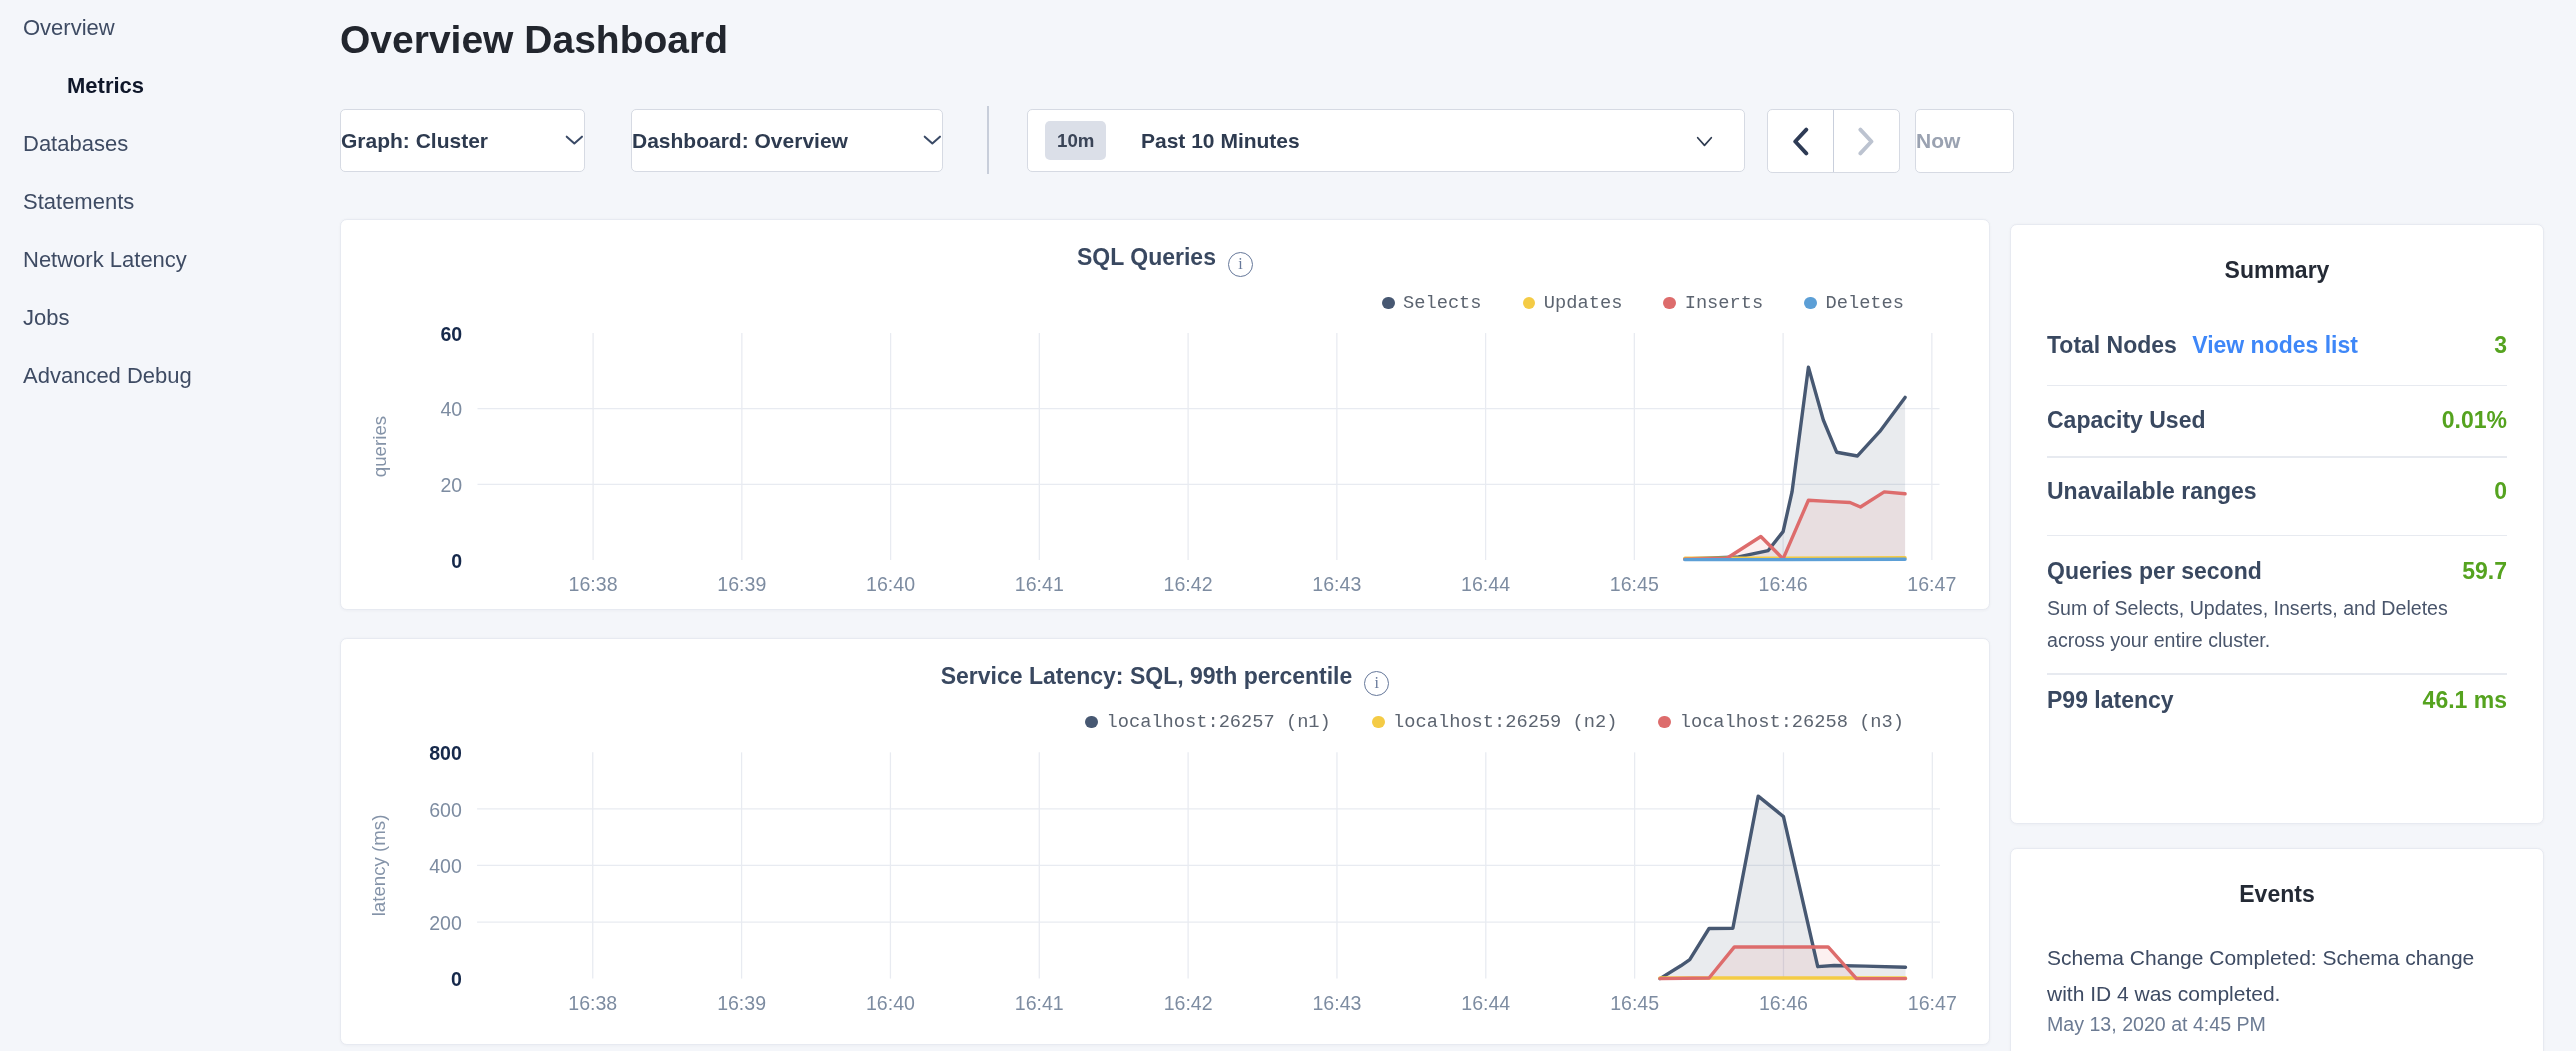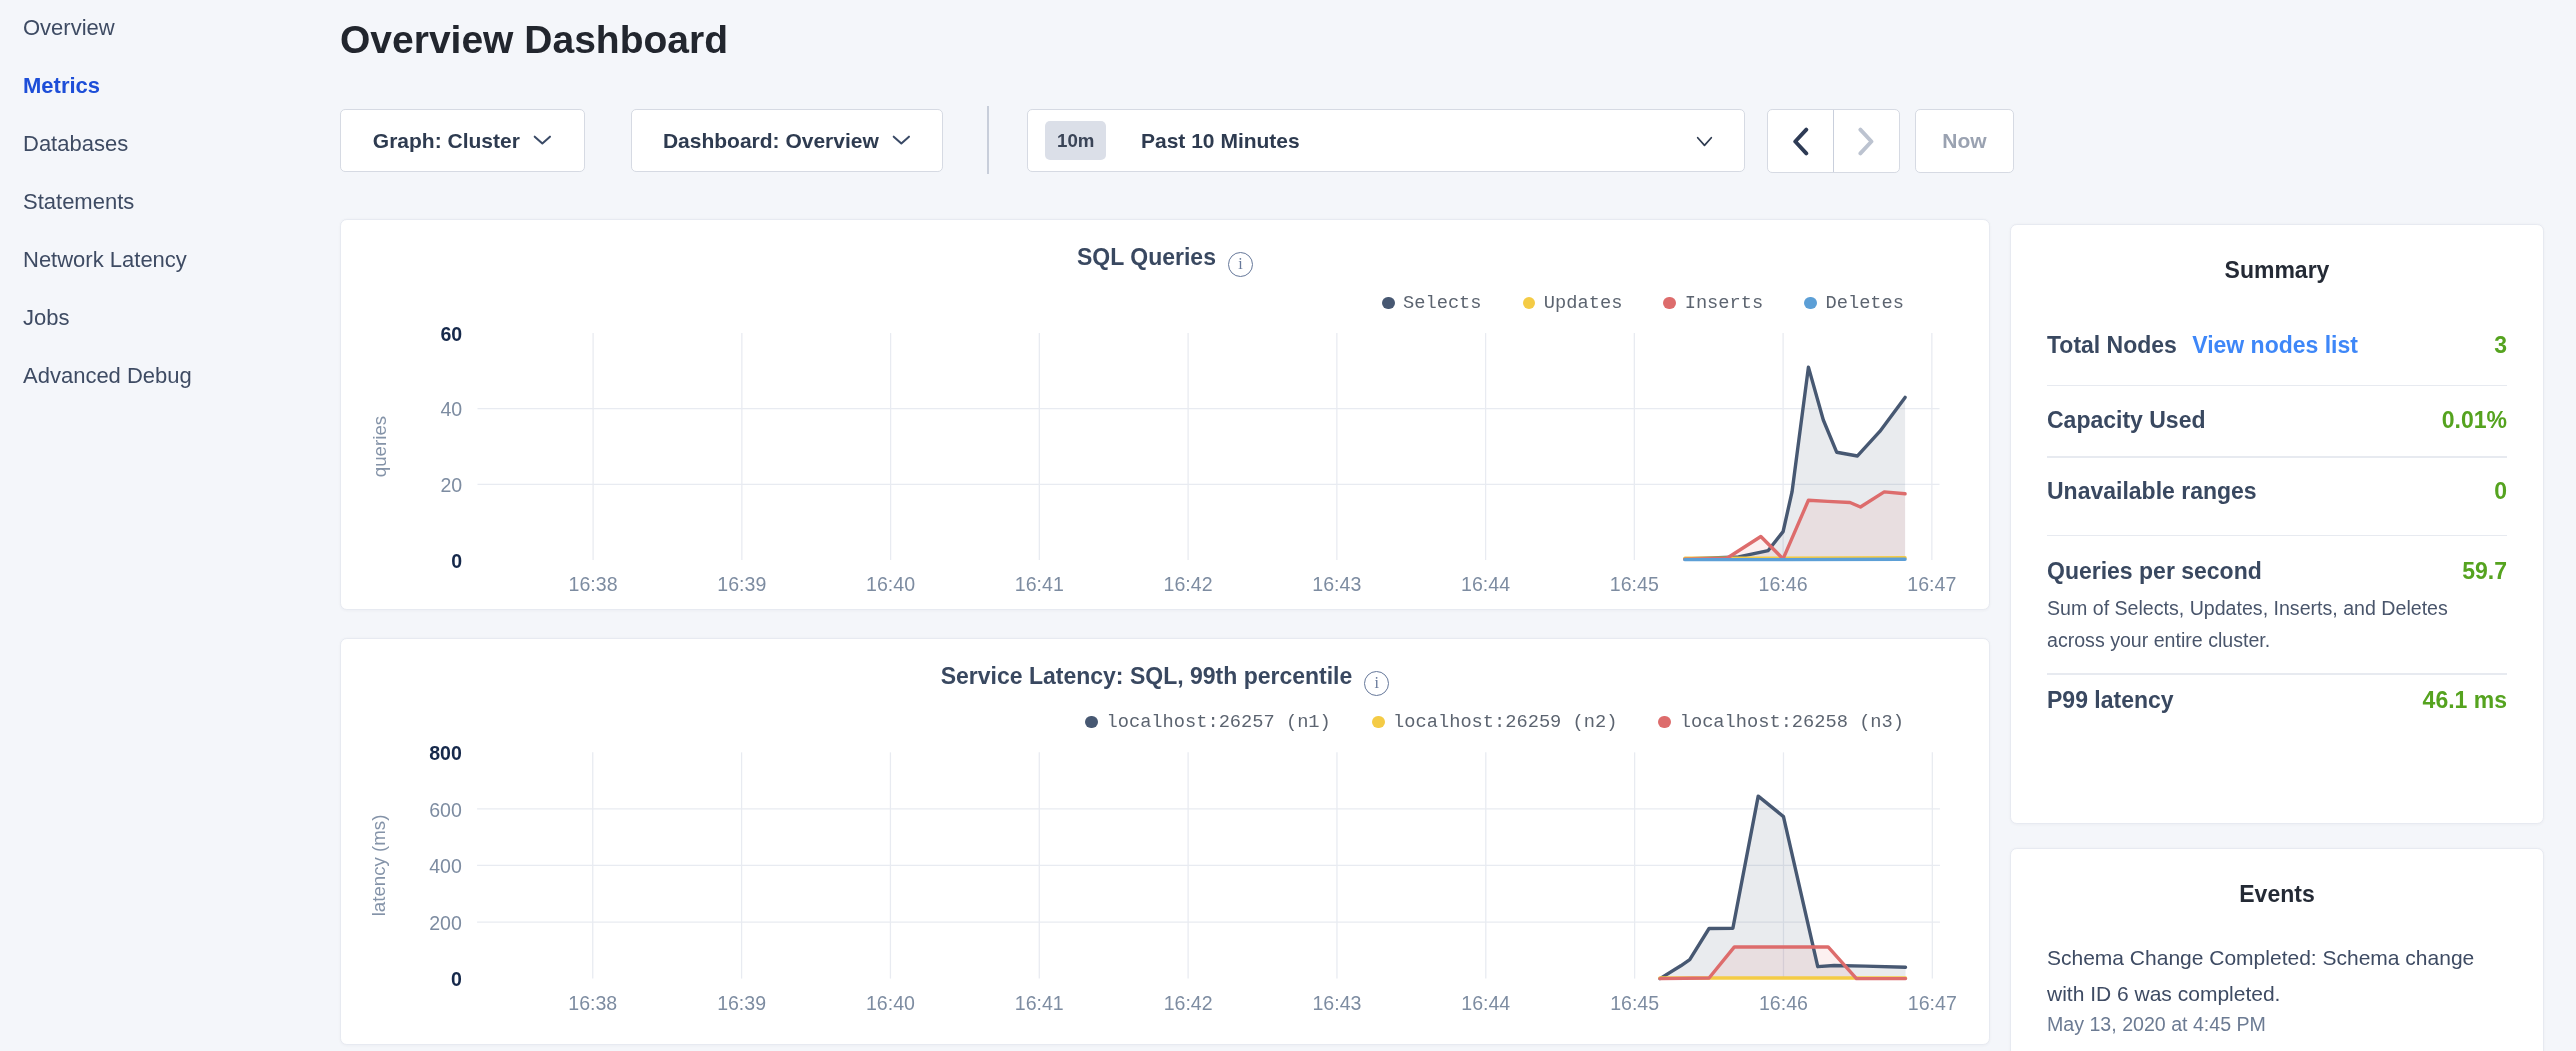--- a/index.html
+++ b/index.html
@@ -4,30 +4,30 @@
 <style>
   * { margin:0; padding:0; box-sizing:border-box; }
   html,body { width:2576px; height:1051px; overflow:hidden;
     font-family:"Liberation Sans","DejaVu Sans",sans-serif;
     background:#F4F6FA; color:#3E4B63; }
 
   
   .sidebar { position:absolute; left:0; top:0; width:340px; height:1051px;
     padding:13.6px 0 0 23px; display:flex; flex-direction:column; gap:31px; }
   .nav-item { font-size:22px; line-height:27px; color:#3E4B63; cursor:pointer; }
-  .nav-item.active { color:#1d4ed8; font-weight:700; }
+  .nav-item.active { color:#0f172a; font-weight:700;margin-left:44px; }
 
   
   .main { position:absolute; left:340px; top:0; width:1650px; height:1051px; }
   .page-title { position:absolute; left:0; top:13.6px; font-size:39px; line-height:51px;
     font-weight:600; color:#22262E; }
 
   .controls { position:absolute; left:0; top:109px; width:1650px; height:64px; }
   .ctl-box { position:absolute; background:#fff; border:1.7px solid #D6DAE3; border-radius:5.1px;
-    display:flex; align-items:center; justify-content:center; gap:13.6px;
+    display:flex; align-items:center; justify-content:space-between; gap:13.6px;
     font-size:21px; font-weight:700; color:#2E3B50; cursor:pointer; }
   .dd-graph { left:0; width:245px; height:63px; }
   .dd-dash  { left:291px; width:312px; height:63px; }
   .ctl-divider { position:absolute; left:647px; top:-2.6px; width:1.7px; height:68px; background:#C8CEDA; }
   .time-box { left:687px; width:718px; height:63px; justify-content:flex-start; padding:0 17px; }
   .time-badge { background:#DBDFE8; border-radius:5.1px; height:39px; padding:0 12px;
     display:flex; align-items:center; font-size:18.7px; font-weight:700; color:#3A4457; }
   .time-label { margin-left:21px; }
   .time-chevron { position:absolute; right:31px; top:25.5px; }
   .nav-group { left:1427px; width:133px; height:64px; padding:0; gap:0; overflow:hidden; }
@@ -267,17 +267,17 @@
     <div class="sdivider" style="margin-top:17px;"></div>
 
     <div class="srow" style="margin-top:12px;">
       <span class="srow-label">P99 latency</span>
       <span class="srow-value">46.1 ms</span>
     </div>
   </div>
 
   <div class="card events-card">
     <div class="panel-title">Events</div>
-    <div class="event-text">Schema Change Completed: Schema change with ID 6 was completed.</div>
+    <div class="event-text">Schema Change Completed: Schema change with ID 4 was completed.</div>
     <div class="event-time">May 13, 2020 at 4:45 PM</div>
   </div>
 </div>
 
 
 </body></html>

